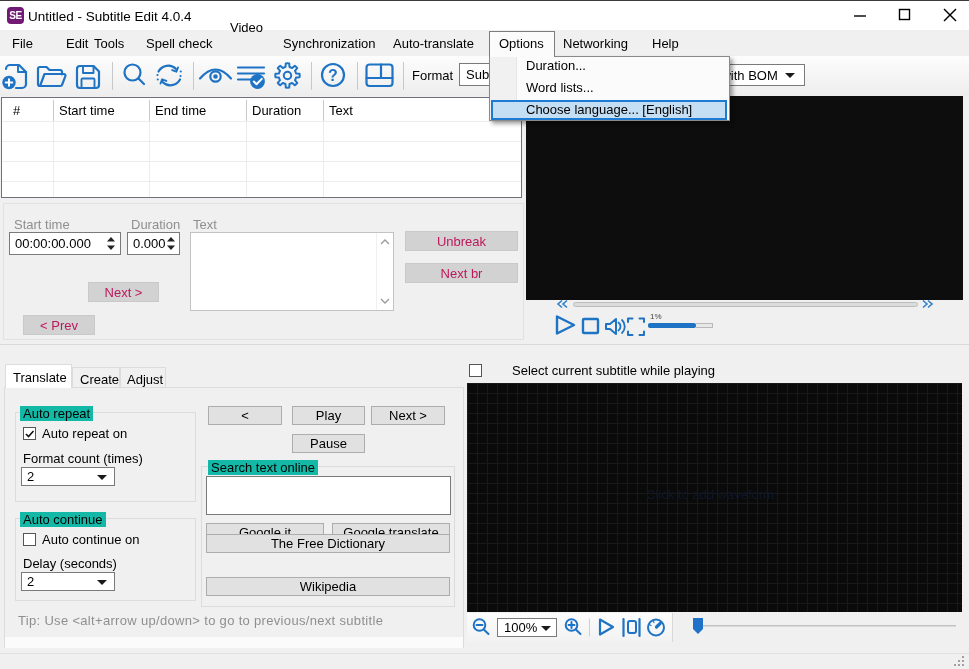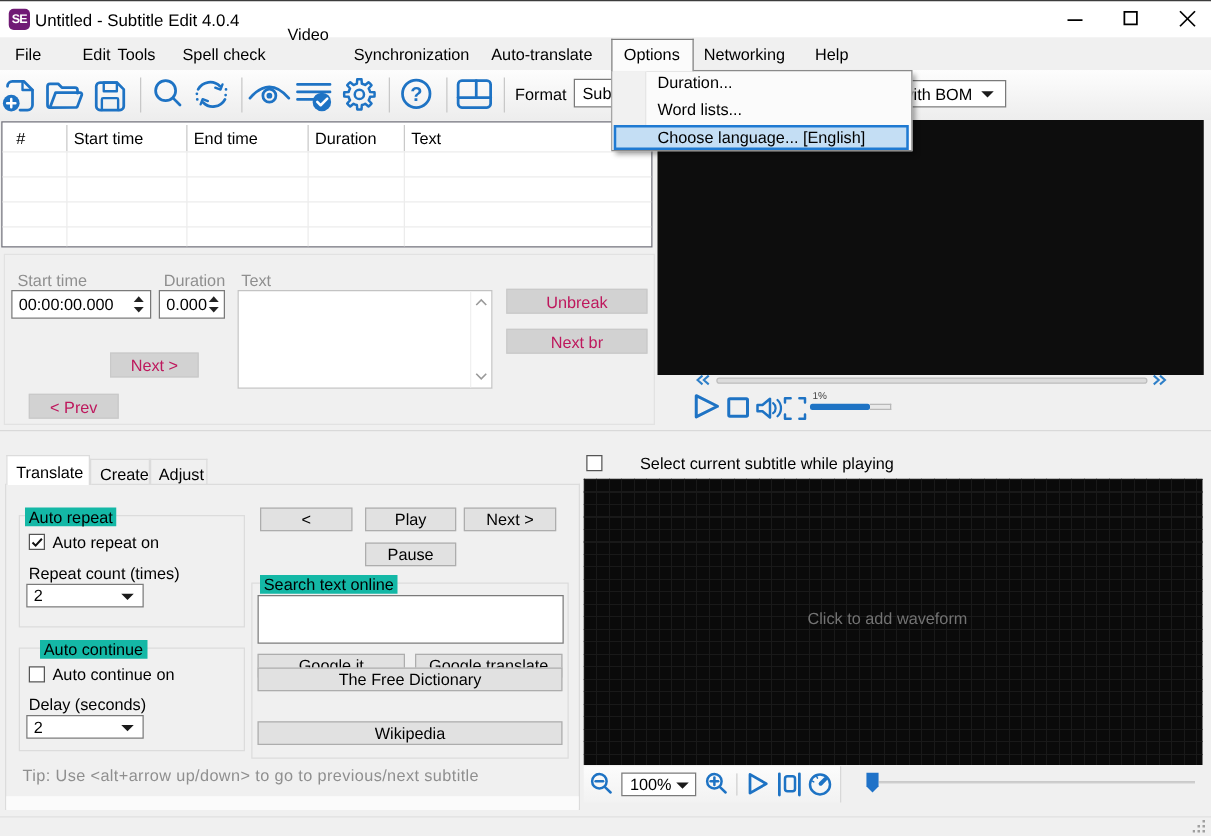--- a/index.html
+++ b/index.html
@@ -188,28 +188,28 @@
 <div class="lbl" style="left:80px;top:372px;">Create</div>
 <div class="lbl" style="left:127px;top:372px;">Adjust</div>
 
 <div class="gb" style="left:15px;top:412px;width:181px;height:90px;"></div>
 <div class="gb-lbl" style="left:20px;top:406px;">Auto repeat</div>
 <div class="cb" style="left:23px;top:427px;"></div>
 <svg class="abs" style="left:24px;top:428px;" width="12" height="12">
     <polyline points="2,6 4.5,8.5 9.5,3" fill="none" stroke="#111" stroke-width="1.6"></polyline>
   </svg>
 <div class="lbl" style="left:42px;top:426px;">Auto repeat on</div>
-<div class="lbl" style="left:23px;top:451px;">Repeat count (times)</div>
+<div class="lbl" style="left:23px;top:451px;">Format count (times)</div>
 <div class="combo" style="left:21px;top:467px;width:94px;height:19px;">
     <span style="position:absolute;left:5px;top:1px;">2</span>
     <span class="arr"></span>
   </div>
 
 <div class="gb" style="left:15px;top:518px;width:181px;height:83px;"></div>
-<div class="gb-lbl" style="left:32px;top:512px;">Auto continue</div>
+<div class="gb-lbl" style="left:20px;top:512px;">Auto continue</div>
 <div class="cb" style="left:23px;top:533px;"></div>
 <div class="lbl" style="left:42px;top:532px;">Auto continue on</div>
 <div class="lbl" style="left:23px;top:556px;">Delay (seconds)</div>
 <div class="combo" style="left:21px;top:572px;width:94px;height:19px;">
     <span style="position:absolute;left:5px;top:1px;">2</span>
     <span class="arr"></span>
   </div>
 
 <div class="btn" style="left:208px;top:406px;width:74px;height:19px;">&lt;</div>
 <div class="btn" style="left:292px;top:406px;width:73px;height:19px;">Play</div>
@@ -222,21 +222,21 @@
 <div class="btn" style="left:206px;top:523px;width:118px;height:19px;">Google it</div>
 <div class="btn" style="left:332px;top:523px;width:118px;height:19px;">Google translate</div>
 <div class="btn" style="left:206px;top:534px;width:244px;height:19px;">The Free Dictionary</div>
 <div class="btn" style="left:206px;top:577px;width:244px;height:19px;">Wikipedia</div>
 <div class="lbl gray" style="left:18px;top:613px;letter-spacing:0.32px;">Tip: Use &lt;alt+arrow up/down&gt; to go to previous/next subtitle</div>
 <div class="abs" style="left:5px;top:637px;width:458px;height:11px;background:#fbfbfb;"></div>
 
 <div class="cb" style="left:469px;top:364px;"></div>
 <div class="lbl" style="left:487px;top:363px;margin-left:25px;">Select current subtitle while playing</div>
 <div class="abs" style="left:467px;top:383px;width:495px;height:229px;background:#0a0a0a;background-image:repeating-linear-gradient(to right,#191919 0 1px,transparent 1px 10px),repeating-linear-gradient(to bottom,#191919 0 1px,transparent 1px 10px);"></div>
-<div class="lbl" style="left:646px;top:487px;color:#737373;">Click to add waveform</div>
+<div class="lbl" style="left:646px;top:487px;color:#0f172a;">Click to add waveform</div>
 
 <div class="abs" style="left:467px;top:613px;width:206px;height:29px;background:linear-gradient(#fcfcfc,#f2f2f2);border-right:1px solid #d8d8d8;"></div>
 <svg class="abs" style="left:471px;top:617px;" width="200" height="22" fill="none" stroke="#1e73c4" stroke-width="2" stroke-linecap="round" stroke-linejoin="round">
   <circle cx="8.5" cy="8" r="5.8"></circle>
     <line x1="12.8" y1="12.5" x2="17.5" y2="17"></line>
     <line x1="5.5" y1="8" x2="11.5" y2="8"></line>
   <circle cx="100.5" cy="8" r="5.8"></circle>
     <line x1="104.8" y1="12.5" x2="109.5" y2="17"></line>
     <line x1="97.5" y1="8" x2="103.5" y2="8"></line>
     <line x1="100.5" y1="5" x2="100.5" y2="11"></line>

